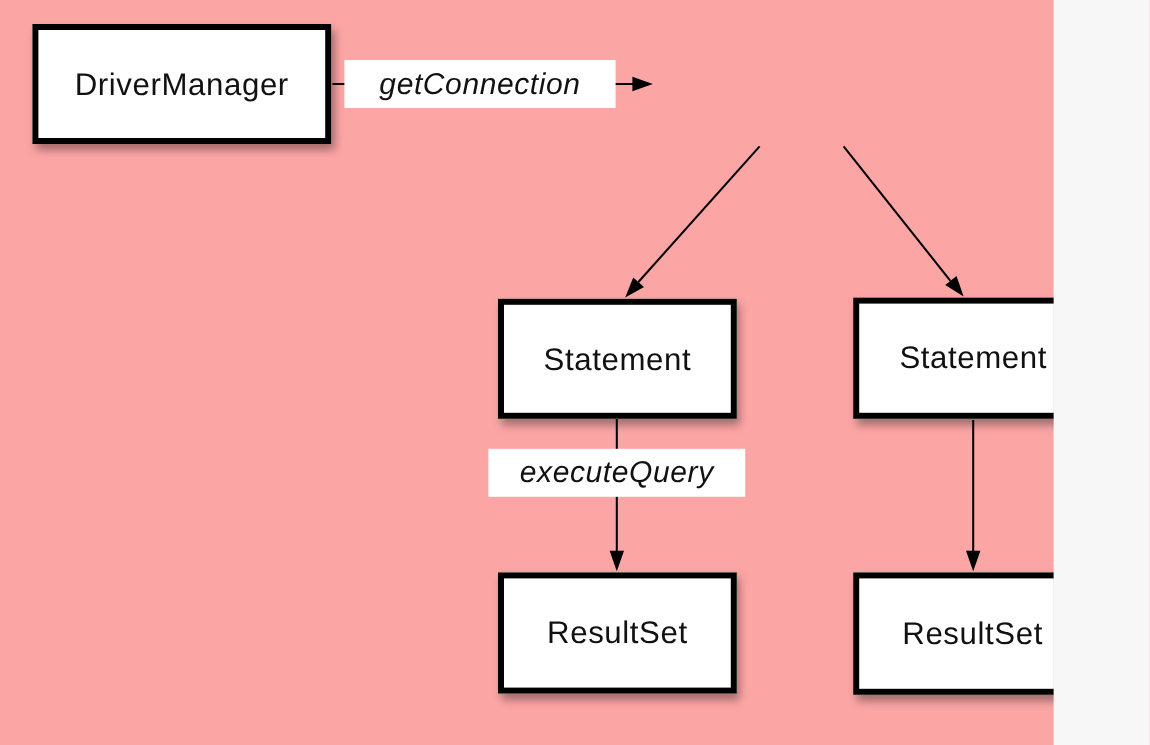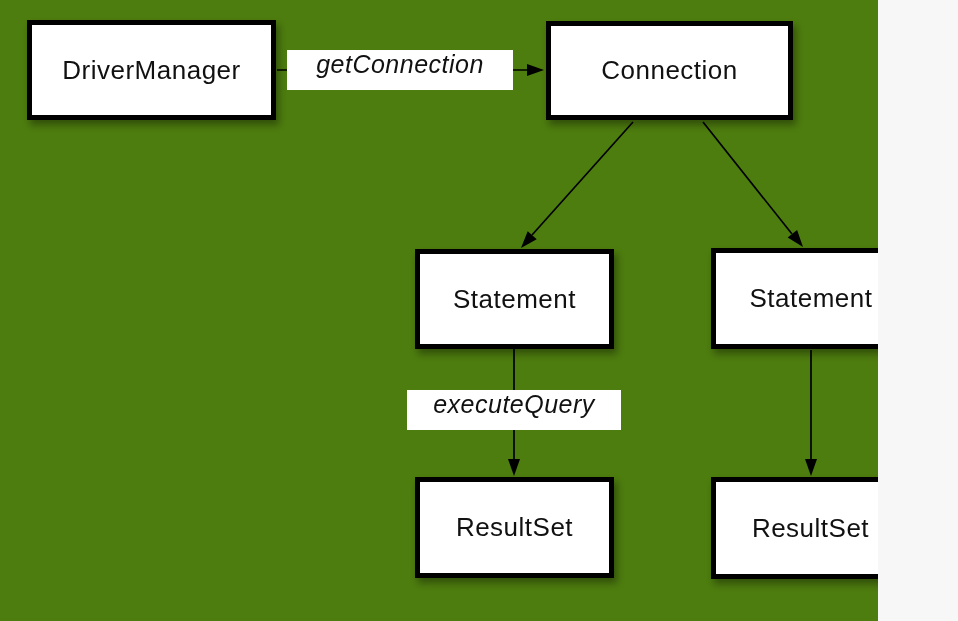--- a/index.html
+++ b/index.html
@@ -4,21 +4,21 @@
 <style>
   html, body {
     margin: 0;
     padding: 0;
     background: #f7f7f7;
   }
   .canvas {
     position: relative;
     width: 878px;
     height: 621px;
-    background: #4d7c0f;
+    background: #fca5a5;
     overflow: hidden;
     font-family: "Liberation Sans", sans-serif;
   }
   .edges-svg {
     position: absolute;
     left: 0;
     top: 0;
     width: 958px;
     height: 621px;
     z-index: 1;
@@ -43,39 +43,39 @@
     font-size: 26px;
     letter-spacing: 0.5px;
     color: #111111;
     z-index: 2;
   }
   .edge-label {
     position: absolute;
     box-sizing: border-box;
     background: #ffffff;
     display: flex;
-    align-items: flex-start;
+    align-items: center;
     justify-content: center;
     font-style: italic;
     font-size: 25px;
     letter-spacing: 0.5px;
     color: #111111;
     z-index: 3;
   }
   
   .node-driver-manager  { left: 27px;  top: 20px;  width: 249px; height: 100px; }
   .node-connection      { left: 546px; top: 21px;  width: 247px; height: 99px;  }
   .node-statement-left  { left: 415px; top: 249px; width: 199px; height: 100px; }
   .node-statement-right { left: 711px; top: 248px; width: 200px; height: 101px; }
   .node-resultset-left  { left: 415px; top: 477px; width: 199px; height: 101px; }
   .node-resultset-right { left: 711px; top: 477px; width: 199px; height: 102px; }
   
   .label-get-connection   { left: 287px; top: 50px;  width: 226px; height: 40px; }
   .label-create-statement { left: 461px; top: 156px; width: 249px; height: 40px; }
-  .label-execute-query    { left: 407px; top: 390px; width: 214px; height: 40px; }
+  .label-execute-query    { left: 407px; top: 374px; width: 214px; height: 40px; }
 </style>
 </head>
 <body>
 
 <div class="canvas">
 
   <svg class="edges-svg" viewBox="0 0 958 621" xmlns="http://www.w3.org/2000/svg">
 
     <line x1="277" y1="70" x2="528" y2="70"></line>
     <polygon points="544,70 527,64 527,76"></polygon>
@@ -90,23 +90,20 @@
     <polygon points="514,476 508,459 520,459"></polygon>
 
     <line x1="811" y1="350" x2="811" y2="460"></line>
     <polygon points="811,476 805,459 817,459"></polygon>
   </svg>
 
   <div class="node node-driver-manager">
     <span>DriverManager</span>
   </div>
 
-  <div class="node node-connection">
-    <span>Connection</span>
-  </div>
 
   <div class="node node-statement-left">
     <span>Statement</span>
   </div>
 
   <div class="node node-statement-right">
     <span>Statement</span>
   </div>
 
   <div class="node node-resultset-left">

